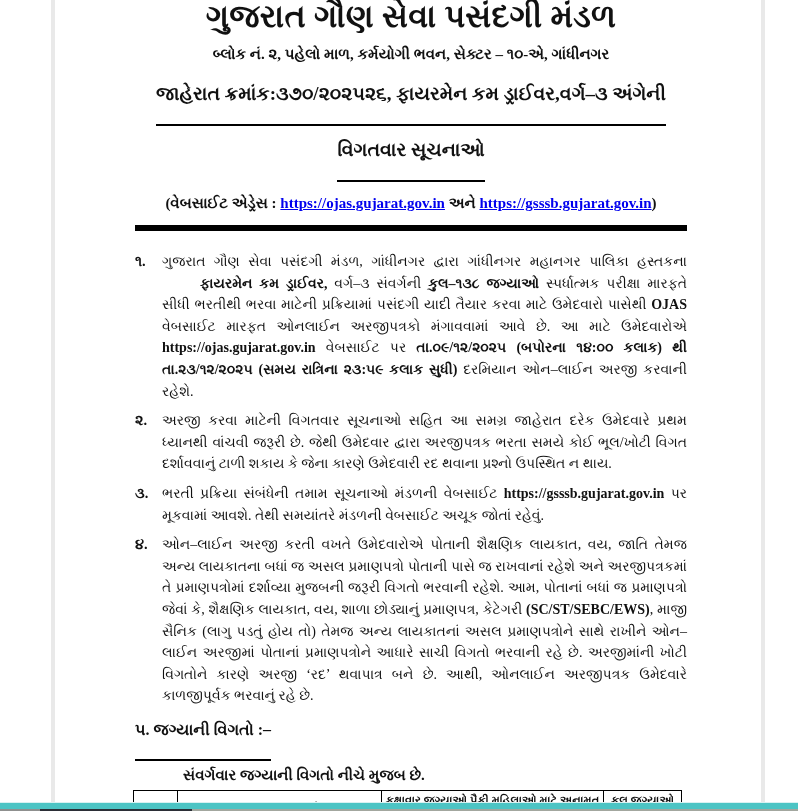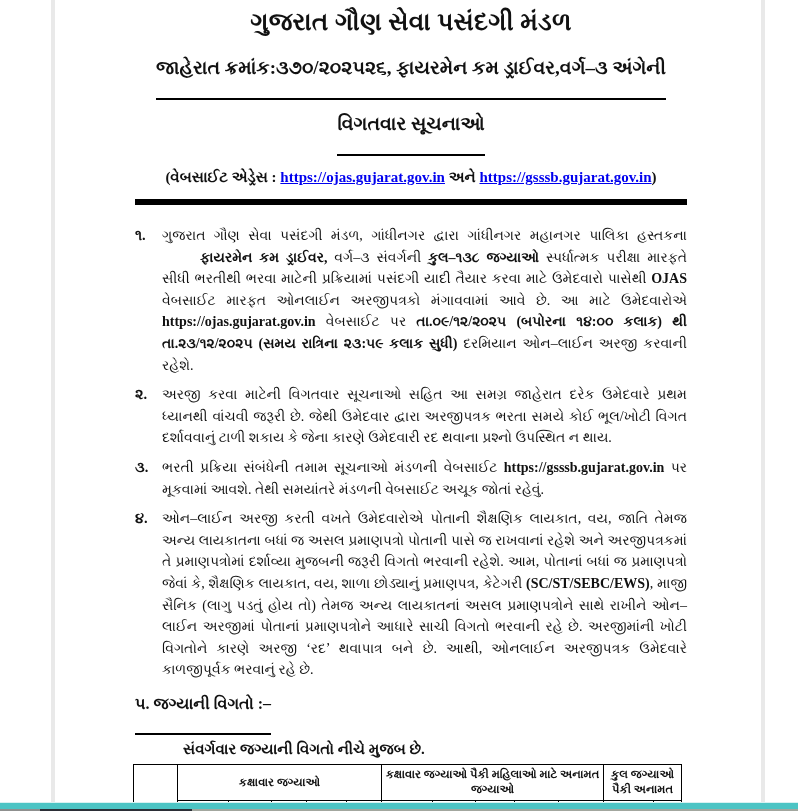--- a/index.html
+++ b/index.html
@@ -22,21 +22,21 @@
   .page-edge.right{left:761px;}
 
   .content{
     position:absolute;left:135px;top:0;width:552px;
   }
   .center{text-align:center;}
   .b{font-weight:bold;}
   .u{text-decoration-thickness:1.5px;margin-left:38px;}
 
   .title{
-    margin-top:6px;font-size:25px;font-weight:bold;line-height:32px;letter-spacing:.2px;
+    font-size:32px;font-weight:bold;line-height:32px;letter-spacing:.2px;
   }
   .address{
     margin-top:12px;font-size:15px;font-weight:bold;line-height:20px;
   }
   .ad1{margin-top:18px;font-size:19px;font-weight:bold;line-height:24px;}
   .ad2{margin-top:12px;font-size:19px;font-weight:bold;line-height:24px;}
   .ad1 span,.ad2 span{
     display:inline-block;border-bottom:2px solid #000;padding-bottom:18px;
   }
   .website{margin-top:10px;font-size:15px;font-weight:bold;line-height:22px;}
@@ -93,20 +93,21 @@
 </head>
 <body>
 
 <div class="page-edge left"></div>
 <div class="page-edge right"></div>
 
 <div class="content">
 
   <div class="title center">ગુજરાત ગૌણ સેવા પસંદગી મંડળ</div>
 
+  <div class="address center">બ્લોક નં. ૨, પહેલો માળ, કર્મયોગી ભવન, સેક્ટર – ૧૦-એ, ગાંધીનગર</div>
 
   <div class="ad1 center">
     <span>જાહેરાત ક્રમાંક:૩૭૦/૨૦૨૫૨૬, ફાયરમેન કમ ડ્રાઈવર,વર્ગ–૩ અંગેની</span>
   </div>
   <div class="ad2 center">
     <span>વિગતવાર સૂચનાઓ</span>
   </div>
 
   <div class="website center">
     <span>(વેબસાઈટ એડ્રેસ : </span><a href="#">https://ojas.gujarat.gov.in</a><span> અને </span><a href="#">https://gsssb.gujarat.gov.in</a><span>)</span>

